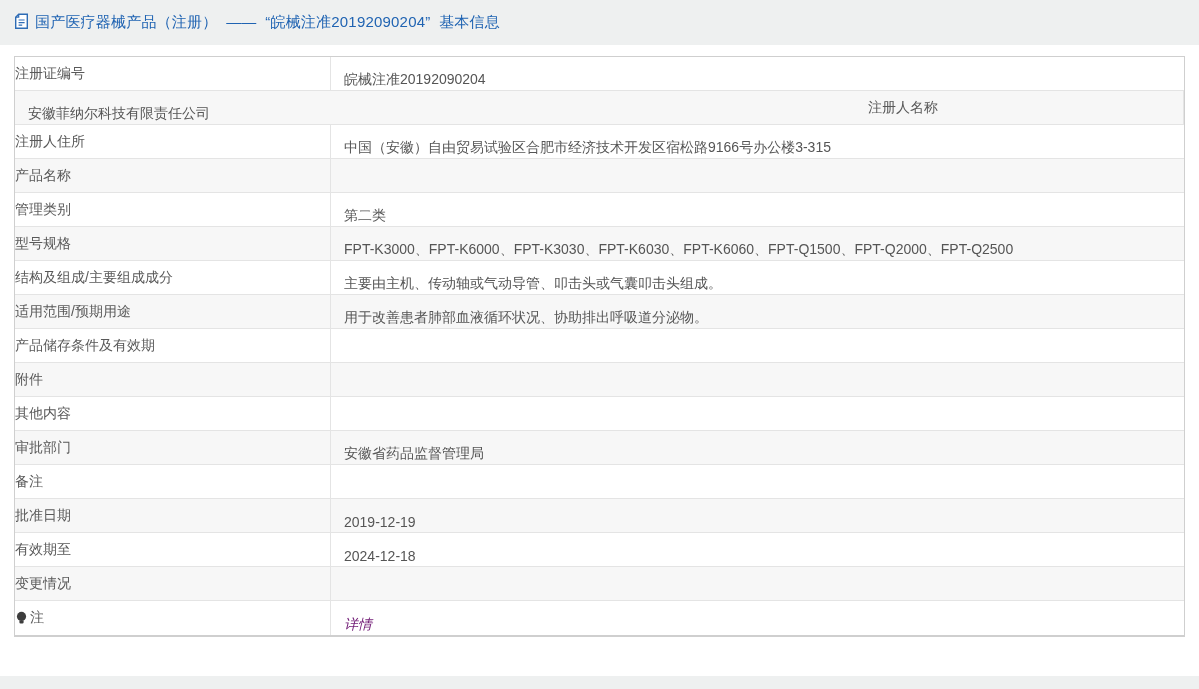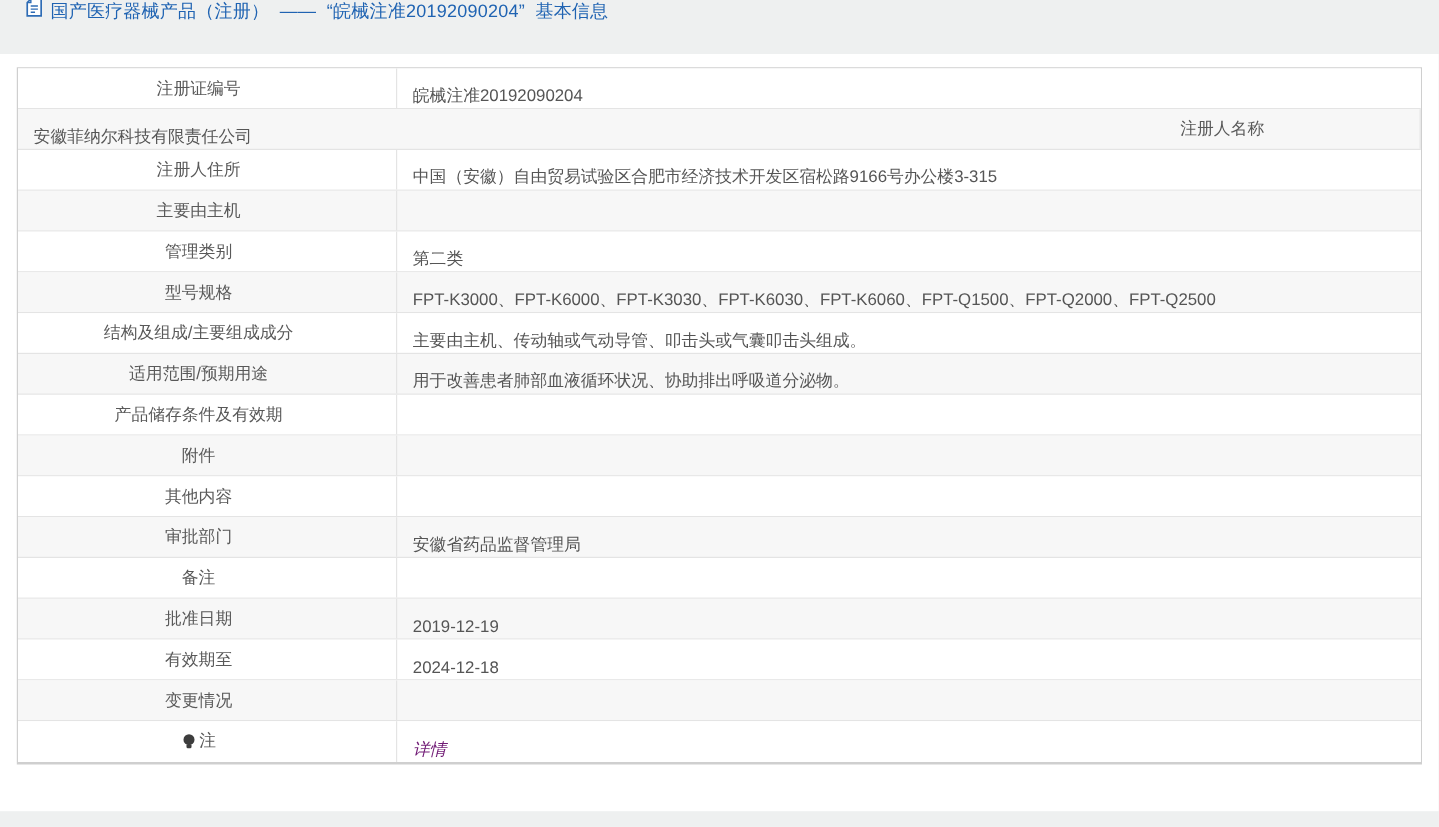--- a/index.html
+++ b/index.html
@@ -6,21 +6,22 @@
   html, body {
     width: 1199px; height: 689px;
     overflow: hidden;
     font-family: "Liberation Sans", "DejaVu Sans", sans-serif;
     background: #eef0f0;
   }
   
   .top-band {
     height: 45px;
     display: flex;
-    padding-left: 21px;
+    align-items: center;
+    padding-left: 14px;
     background: #eef0f0;
   }
   .doc-icon { display: inline-flex; margin-right: 6px; margin-top: -2px; }
   .page-title {
     font-size: 15px;
     color: #1f63b2;
     letter-spacing: 0.2px;
     white-space: pre;
   }
   
@@ -41,21 +42,21 @@
     background: #ffffff;
     border-bottom: 1px solid #e4e4e4;
     font-size: 14px;
     color: #555555;
   }
   .row:nth-child(even) { background: #f7f7f7; }
   .row:last-child { border-bottom: none; }
   .cell { display: flex; align-items: center; }
   .cell.label {
     width: 316px;
-    justify-content: center;
+    justify-content: flex-start;
     padding-right: 14px;
     border-right: 1px solid #e4e4e4;
     color: #595959;
   }
   .cell.value {
     flex: 1;
     padding-left: 13px;
     overflow: hidden;
     white-space: nowrap;
     margin-top: 13px;
@@ -109,21 +110,21 @@
     <div class="cell value">
       <span class="value-text">中国（安徽）自由贸易试验区合肥市经济技术开发区宿松路9166号办公楼3-315</span>
 
     </div>
   </div>
 
 
   <div class="row">
     <div class="cell label">
 
-      <span class="label-text">主要由主机</span>
+      <span class="label-text">产品名称</span>
     </div>
   </div>
 
   <div class="row">
     <div class="cell label">
 
       <span class="label-text">管理类别</span>
     </div>
     <div class="cell value">
       <span class="value-text">第二类</span>

